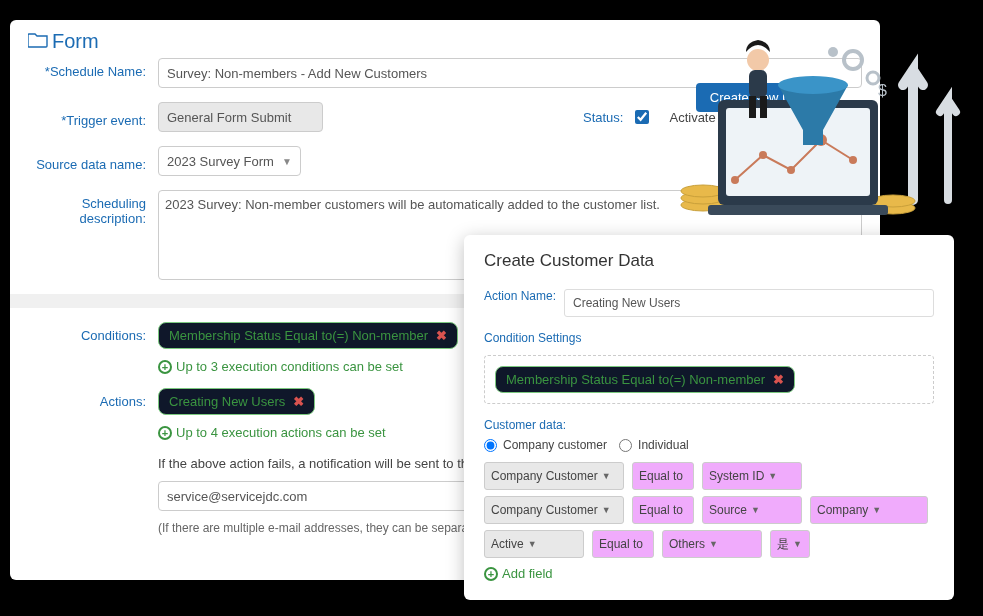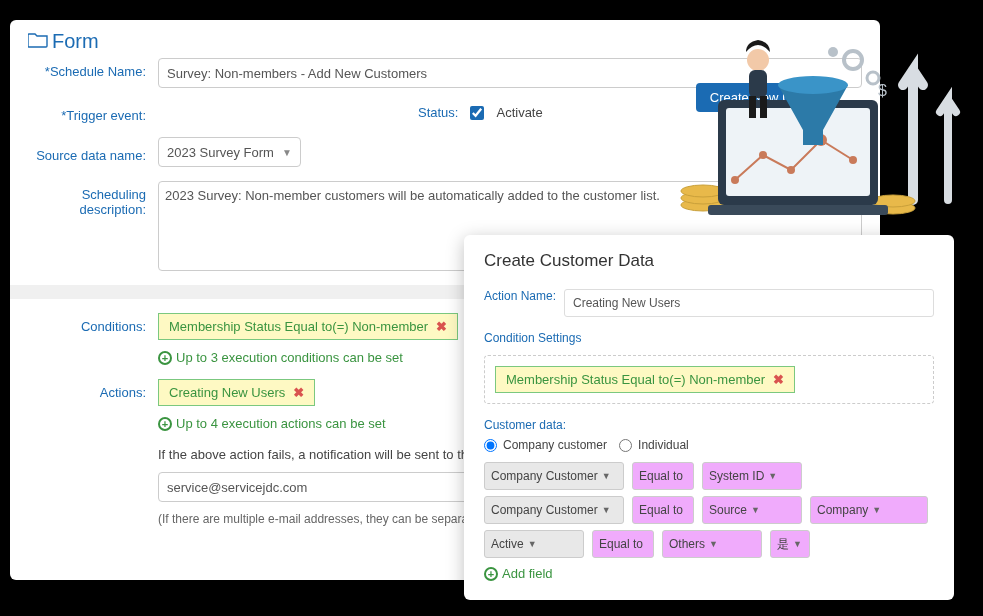--- a/index.html
+++ b/index.html
@@ -9,21 +9,21 @@
 .form-row{display:flex;align-items:flex-start;margin-bottom:14px}
 .form-label{width:130px;text-align:right;color:#1b6bb3;font-size:13px;padding-right:12px;padding-top:6px;flex-shrink:0}
 .form-input{flex:1;height:30px;border:1px solid #ccc;border-radius:4px;padding:0 8px;font-size:13px;color:#555}
 .form-textarea{flex:1;height:90px;border:1px solid #ccc;border-radius:4px;padding:6px;font-size:13px;color:#555;resize:none}
 .trigger-box{background:#e8e8e8;border:1px solid #ccc;border-radius:4px;height:30px;padding:4px 8px;font-size:13px;color:#555;display:inline-flex;align-items:center;width:165px}
 .select-box{border:1px solid #ccc;border-radius:4px;height:30px;padding:0 8px;font-size:13px;color:#555;background:#fff;display:inline-flex;align-items:center;gap:8px;cursor:pointer}
 .select-box .chev{color:#888;font-size:10px}
 .status-lbl{color:#1b6bb3;font-size:13px;margin-left:260px;margin-right:12px}
 .chk{width:14px;height:14px;accent-color:#1b6bb3}
 .section-gap{height:14px;background:#f0f0f0;margin:0 -18px 14px -18px}
-.tag{display:inline-flex;align-items:center;background:#fef9c3;border:1px solid #7bc87f;border-radius:0;padding:5px 10px;font-size:13px;color:#3a9440;gap:8px}
+.tag{display:inline-flex;align-items:center;background:#0f172a;border:1px solid #7bc87f;border-radius:8px;padding:5px 10px;font-size:13px;color:#3a9440;gap:8px}
 .tag .x{color:#d9534f;font-weight:bold;cursor:pointer}
 .hint{color:#3a9440;font-size:13px;margin-top:10px;display:flex;align-items:center;gap:4px}
 .plus-circ{display:inline-flex;width:14px;height:14px;border:2px solid #3a9440;border-radius:50%;align-items:center;justify-content:center;font-size:11px;color:#3a9440;font-weight:bold}
 .fail-text{font-size:13px;color:#444;margin-top:16px}
 .email-in{width:100%;height:30px;border:1px solid #ccc;border-radius:4px;padding:0 8px;font-size:13px;color:#555;margin-top:10px}
 .note{font-size:12px;color:#666;margin-top:10px}
 .btn-primary{position:absolute;right:50px;top:63px;background:#1b6bb3;color:#fff;border:none;border-radius:4px;padding:7px 14px;font-size:13px;cursor:pointer;z-index:2}
 .panel-modal{position:absolute;left:464px;top:235px;width:490px;height:365px;background:#fff;border-radius:6px;box-shadow:0 4px 18px rgba(0,0,0,.25);padding:16px 20px;z-index:10}
 .modal-title{font-size:17px;color:#333;margin-bottom:18px}
 .m-row{display:flex;align-items:flex-start;margin-bottom:14px}
@@ -52,23 +52,24 @@
     <span>Form</span>
   </div>
 
   <div class="form-row">
     <div class="form-label">*Schedule Name:</div>
     <input class="form-input" value="Survey: Non-members - Add New Customers" style="">
   </div>
 
   <div class="form-row" style="align-items:center">
     <div class="form-label">*Trigger event:</div>
+    <div class="trigger-box">General Form Submit</div>
     <span class="status-lbl">Status:</span>
     <input type="checkbox" class="chk" checked="" style="">
-    <span style="font-size:13px;color:#444;margin-left:12px">Activate</span>
+    <span style="font-size:13px;color:#444;margin-left:20px">Activate</span>
   </div>
 
   <div class="form-row" style="align-items:center">
     <div class="form-label">Source data name:</div>
     <div class="select-box">
       <span>2023 Survey Form</span>
       <span class="chev">▼</span>
     </div>
   </div>
 

